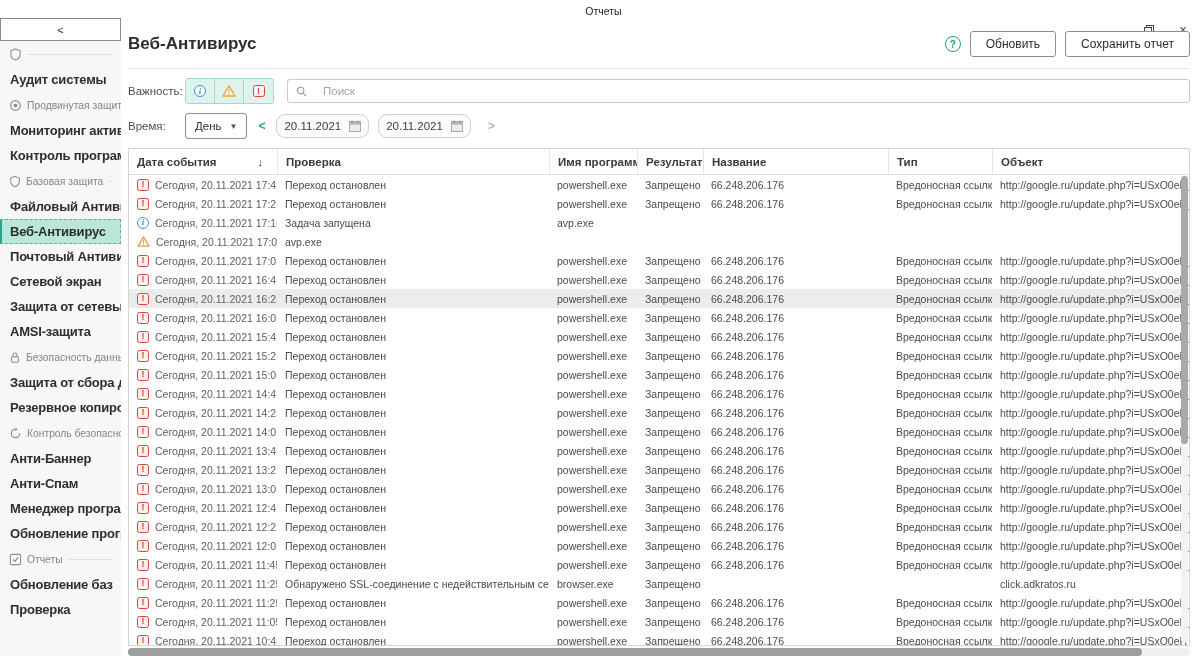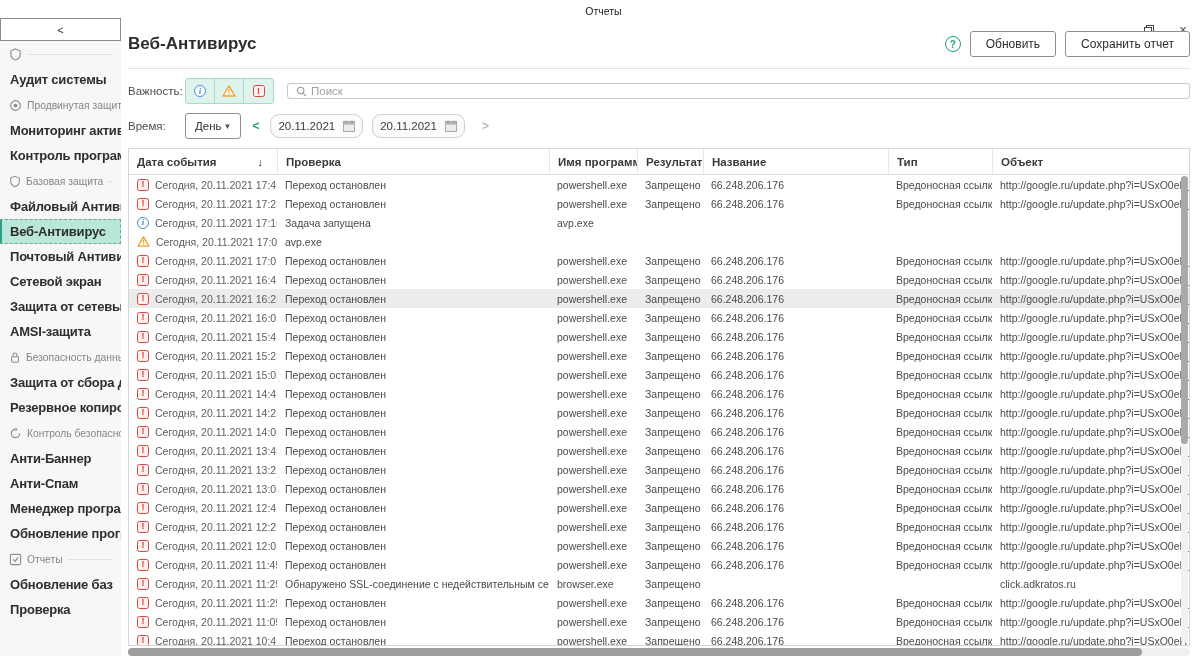--- a/index.html
+++ b/index.html
@@ -49,27 +49,27 @@
   .sev-group { display:flex; border:1px solid #a3dacb; border-radius:3px; overflow:hidden;
     background:#dff3ed; }
   .sev-btn { width:29px; height:24px; display:flex; align-items:center; justify-content:center;
     border-right:1px solid #a3dacb; cursor:default; }
   .sev-btn:last-child { border-right:none; }
   .sev { display:inline-flex; width:12px; height:12px; align-items:center; justify-content:center;
     border-radius:2.5px; font-size:9px; font-weight:700; flex-shrink:0; line-height:1; }
   .sev-error { border:1.3px solid #d8473f; color:#d8473f; background:#fdf0ef; }
   .sev-info  { border:1.3px solid #4092d4; color:#4092d4; background:#fff; border-radius:50%;
     font-style:italic; font-family:"Liberation Serif", serif; }
-  .search-box { flex:1; margin-left:13px; height:16px; border:1px solid #c9c9c9; border-radius:3px;
-    display:flex; align-items:center; padding:0 8px; gap:4px; background:#fff; }
+  .search-box { flex:1; margin-left:13px; height:24px; border:1px solid #c9c9c9; border-radius:3px;
+    display:flex; align-items:center; padding:0 8px; gap:16px; background:#fff; }
   .search-box input { border:none; outline:none; flex:1; font-size:11.5px; font-family:inherit;
     color:#333; background:transparent; }
   .search-box input::placeholder { color:#a3a3a3; }
   .select-box { height:26px; border:1px solid #8f8f8f; border-radius:3px; background:#fff;
-    display:flex; align-items:center; padding:0 9px; gap:2px; font-size:11.5px; color:#2d2d2d; }
+    display:flex; align-items:center; padding:0 9px; gap:8px; font-size:11.5px; color:#2d2d2d; }
   .chev-down { font-size:8px; color:#555; }
   .nav-chev { font-size:12px; font-weight:700; padding:0 11px; }
   .nav-chev.prev { color:#1fa18d; }
   .nav-chev.next { color:#b9b9b9; padding:0 8px; }
   .date-box { height:24px; border:1px solid #cfcfcf; border-radius:9px; background:#fbfbfb;
     display:flex; align-items:center; padding:0 7px; gap:8px; font-size:11.5px; color:#3d3d3d;
     margin-right:9px; }
 
   
   .table-wrap { margin-top:9px; border:1px solid #d5d5d5; position:relative; height:519px;

